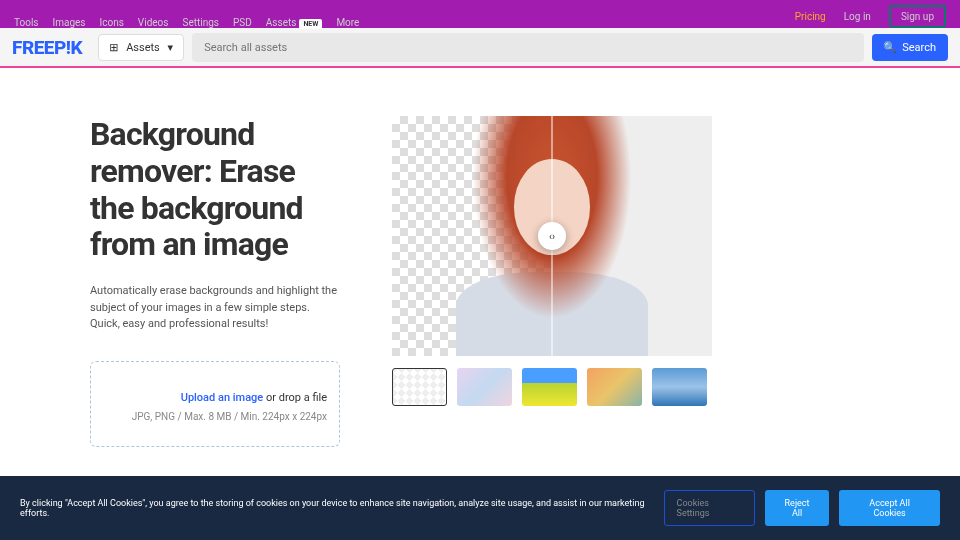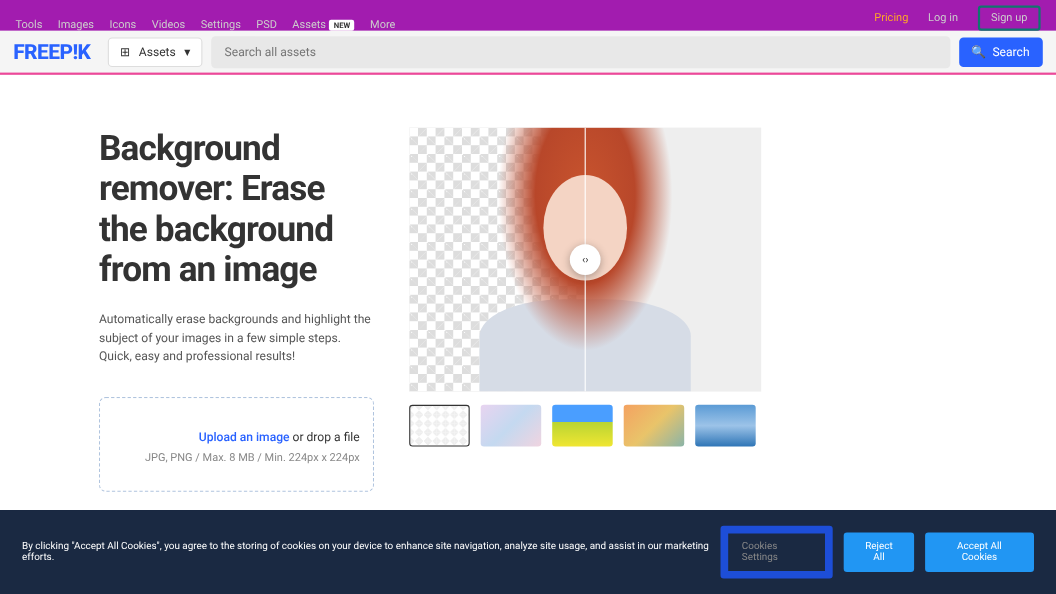--- a/index.html
+++ b/index.html
@@ -10,21 +10,21 @@
 .topbar-right{display:flex;align-items:center;gap:18px}
 .topbar-right a{color:#ccc;text-decoration:none}
 .pricing{color:#ffa726!important}
 .new-badge{background:#fff;color:#333;font-size:7px;padding:1px 4px;border-radius:2px;margin-left:3px;font-weight:700}
 .signup-btn{border:2px solid #0f766e;padding:4px 10px;border-radius:3px;color:#ccc}
 .navbar{background:#f5f5f5;height:40px;display:flex;align-items:center;padding:0 12px;gap:8px;border-bottom:2px solid #ec4899}
 .logo{color:#2962ff;font-weight:800;font-size:19px;letter-spacing:-0.5px;margin-right:8px}
 .assets-select{background:#fff;border:1px solid #ddd;border-radius:4px;padding:6px 10px;display:flex;align-items:center;gap:6px;font-size:11px;width:86px;justify-content:space-between}
 .search-box{flex:1;background:#e8e8e8;border:none;border-radius:4px;padding:8px 12px;font-size:11px;color:#888}
 .search-btn{background:#2962ff;color:#fff;border:none;border-radius:4px;padding:7px 12px;display:flex;align-items:center;gap:5px;font-size:11px;cursor:pointer}
-.main{max-width:820px;margin:48px auto 0;padding:0 20px;display:flex;gap:32px}
+.main{max-width:820px;margin:48px auto 0;padding:0 20px;display:flex;gap:52px}
 .left-col{flex:0 0 250px}
 h1{font-size:32px;font-weight:700;line-height:1.15;letter-spacing:-0.8px;margin-bottom:20px}
 .sub{font-size:11px;color:#555;line-height:1.5;margin-bottom:28px}
 .upload-box{border:1px dashed #b0c4de;border-radius:6px;padding:24px 12px;text-align:right}
 .upload-link{color:#2962ff;font-size:11px;font-weight:500}
 .upload-text{font-size:11px;color:#333}
 .upload-hint{font-size:10px;color:#888;margin-top:6px}
 .right-col{flex:1}
 .preview{width:320px;height:240px;position:relative;background:#eee;overflow:hidden}
 .checker{position:absolute;left:0;top:0;width:50%;height:100%;background-image:linear-gradient(45deg,#ddd 25%,transparent 25%),linear-gradient(-45deg,#ddd 25%,transparent 25%),linear-gradient(45deg,transparent 75%,#ddd 75%),linear-gradient(-45deg,transparent 75%,#ddd 75%);background-size:16px 16px;background-position:0 0,0 8px,8px -8px,-8px 0;background-color:#fff}
@@ -39,21 +39,21 @@
 .thumb.active{border:1.5px solid #333}
 .t1{background-image:linear-gradient(45deg,#eee 25%,transparent 25%),linear-gradient(-45deg,#eee 25%,transparent 25%),linear-gradient(45deg,transparent 75%,#eee 75%),linear-gradient(-45deg,transparent 75%,#eee 75%);background-size:8px 8px;background-color:#fff}
 .t2{background:linear-gradient(135deg,#e8d4f0,#c4d9f0,#f0d4e0)}
 .t3{background:linear-gradient(to bottom,#4a9eff 40%,#b8d432 40%,#f0e632 100%)}
 .t4{background:linear-gradient(135deg,#f4a261,#e9c46a,#8ab4a8)}
 .t5{background:linear-gradient(to bottom,#5b9bd5,#9cc3e8,#2e75b6)}
 .section2{text-align:center;margin-top:90px}
 h2{font-size:19px;font-weight:700}
 .cookie-bar{position:fixed;bottom:0;left:0;right:0;background:#1a2942;color:#fff;padding:14px 20px;display:flex;align-items:center;justify-content:space-between;font-size:9px}
 .cookie-btns{display:flex;gap:10px;align-items:center}
-.cookie-settings{color:#888;border:7px solid #1d4ed8;padding:7px 12px;border-radius:3px;text-decoration:none;font-size:9px}
+.cookie-settings{color:#888;border:1px solid #1d4ed8;padding:7px 12px;border-radius:3px;text-decoration:none;font-size:9px}
 .cookie-btn{background:#2196f3;color:#fff;border:none;padding:8px 14px;border-radius:3px;font-size:9px;cursor:pointer}
 </style>
 </head>
 <body>
 
 <div class="topbar">
   <div class="topbar-left">
     <a>Tools</a>
     <a>Images</a>
     <a>Icons</a>

